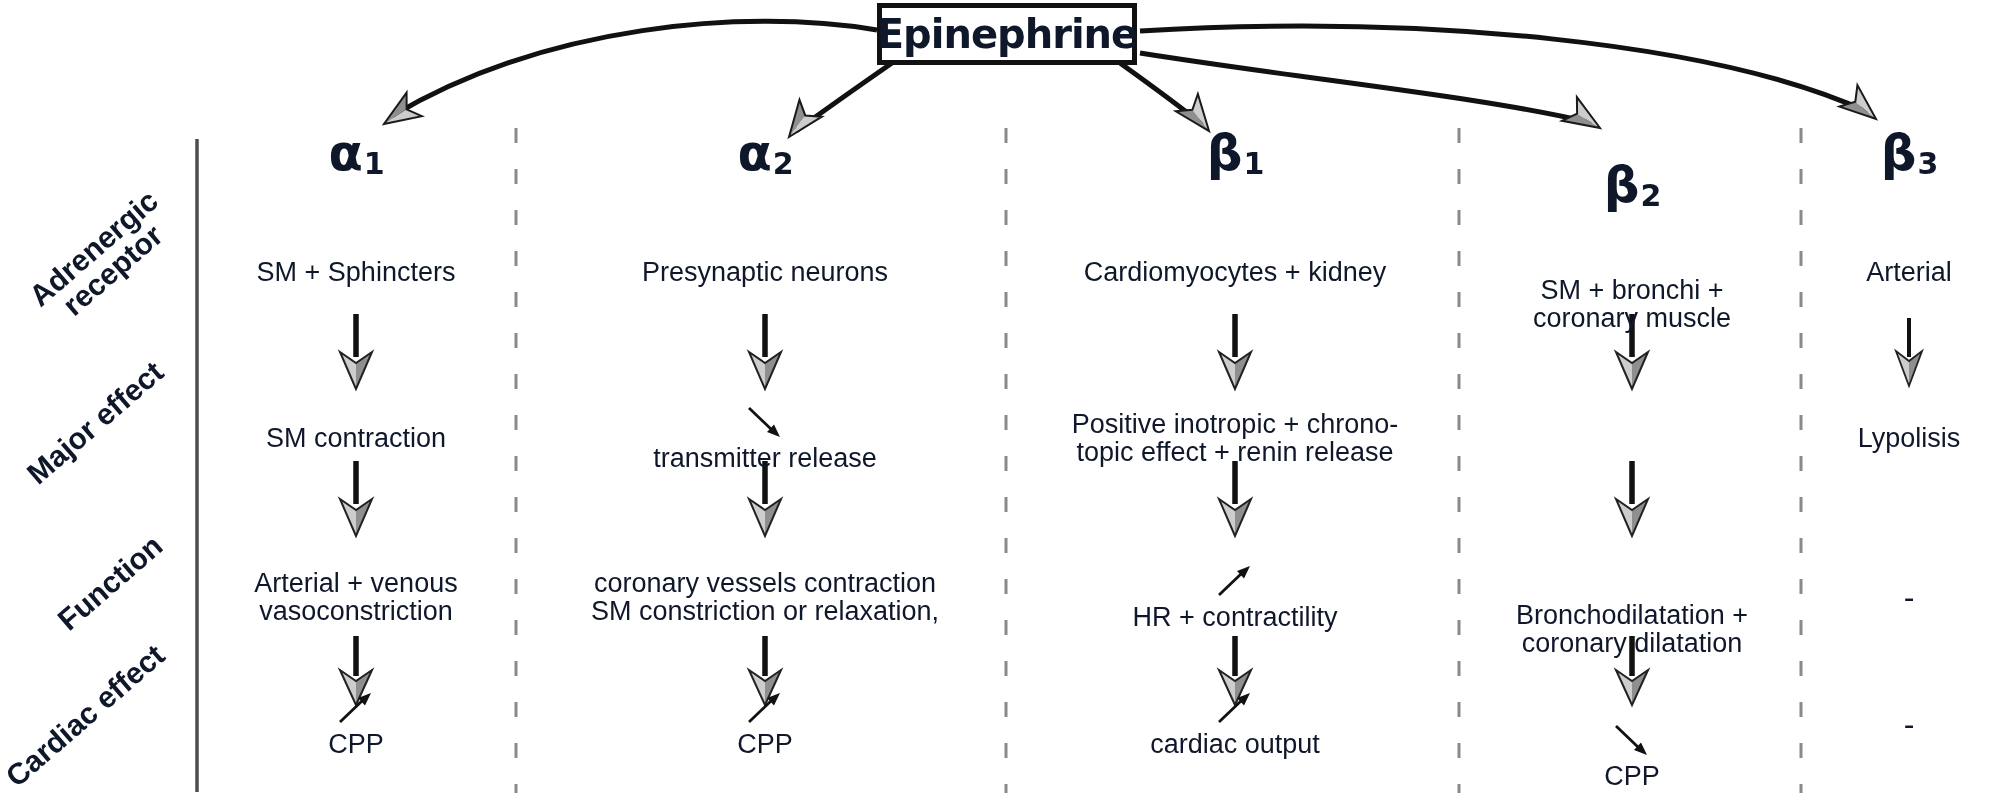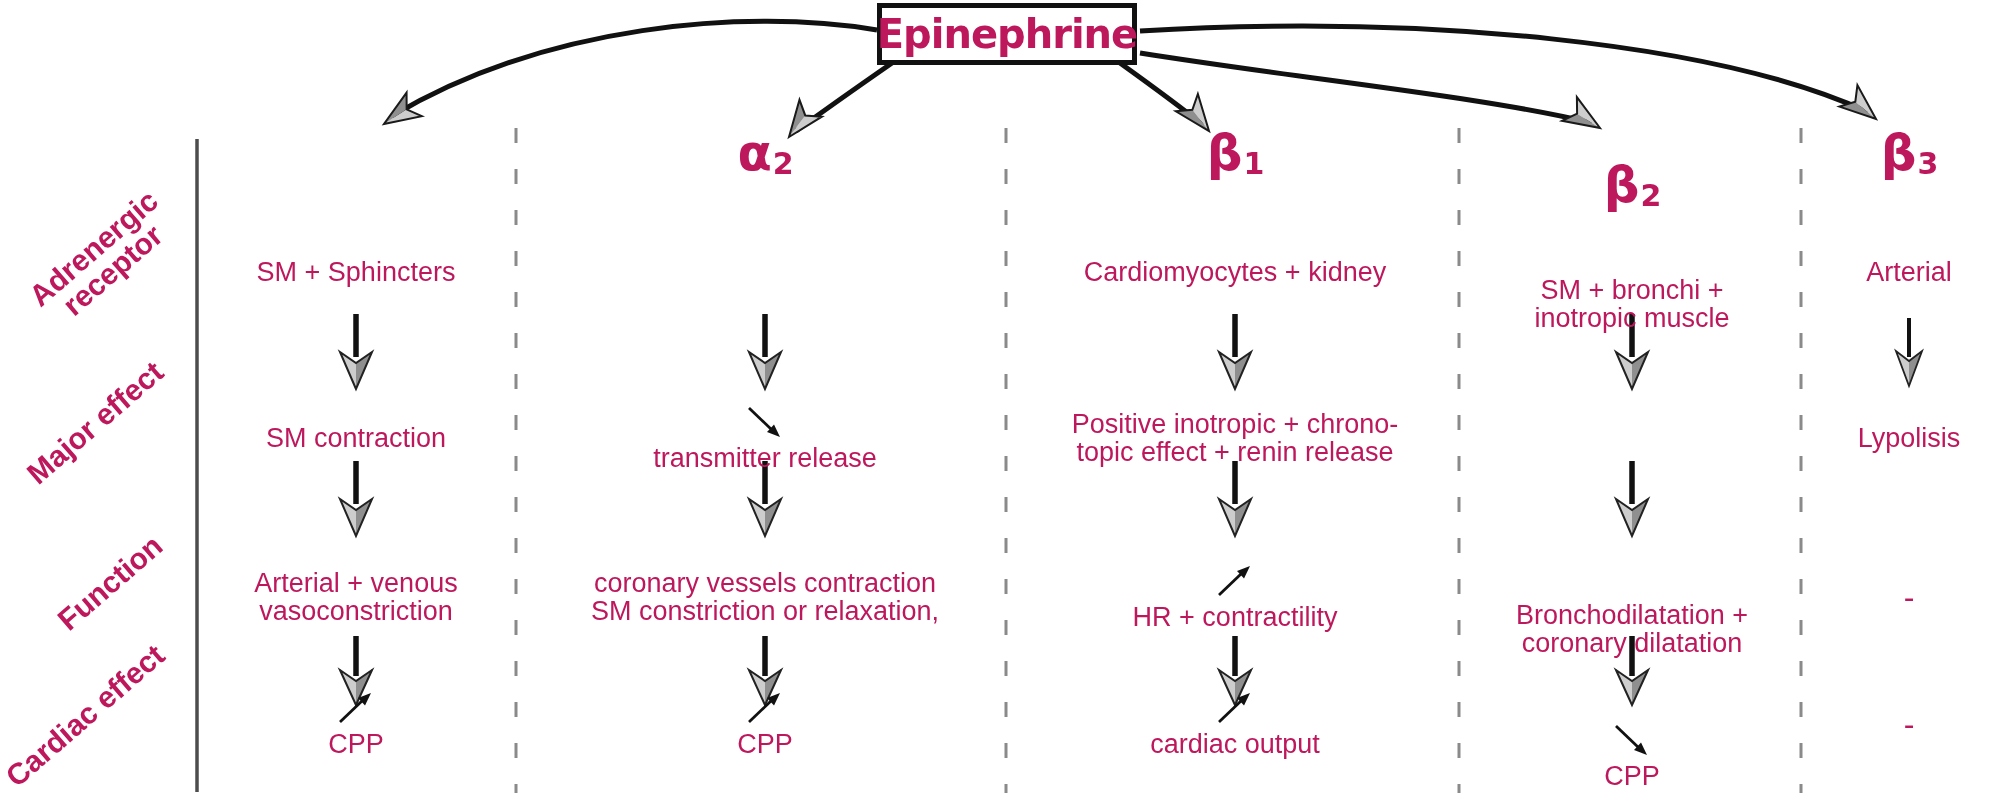--- a/index.html
+++ b/index.html
@@ -3,21 +3,21 @@
 <meta charset="utf-8">
 <style>
   html, body { margin: 0; padding: 0; background: #ffffff; }
   .stage {
     position: relative;
     width: 1995px;
     height: 809px;
     background: #ffffff;
     overflow: hidden;
     font-family: "Liberation Sans", sans-serif;
-    color: #be185d;
+    color: #0f172a;
   }
   .overlay {
     position: absolute;
     left: 0; top: 0;
     width: 1995px; height: 809px;
     pointer-events: none;
   }
   
   .epi-box {
     position: absolute;
@@ -230,20 +230,23 @@
 
   <div class="rlabel rl-adrenergic">
     <span>Adrenergic</span><br>
     <span>receptor</span>
   </div>
   <div class="rlabel rl-major">Major effect</div>
   <div class="rlabel rl-function">Function</div>
   <div class="rlabel rl-cardiac">Cardiac effect</div>
 
   <div class="col c0">
+    <div class="cell r-header">
+      <span class="greek"><span>α</span><sub>1</sub></span>
+    </div>
     <div class="cell r-target">
       <span>SM + Sphincters</span>
     </div>
     <div class="cell r-effect">
       <span>SM contraction</span>
     </div>
     <div class="cell r-function">
       <span>Arterial + venous</span>
       <span>vasoconstriction</span>
     </div>
@@ -253,20 +256,23 @@
           <polygon points="34,3 28,15.5 21,8" fill="#111"></polygon>
         </svg>
       <span>CPP</span>
     </div>
   </div>
 
   <div class="col c1">
     <div class="cell r-header">
       <span class="greek"><span>α</span><sub>2</sub></span>
     </div>
+    <div class="cell r-target">
+      <span>Presynaptic neurons</span>
+    </div>
     <div class="cell r-effect trend">
       <svg class="mini" width="38" height="36" viewBox="0 0 38 36">
           <line x1="3" y1="4" x2="26" y2="26" stroke="#111" stroke-width="2.8"></line>
           <polygon points="34,33 28,20.5 21,28" fill="#111"></polygon>
         </svg>
       <span>transmitter release</span>
     </div>
     <div class="cell r-function">
       <span>coronary vessels contraction</span>
       <span>SM constriction or relaxation,</span>
@@ -306,21 +312,21 @@
       <span>cardiac output</span>
     </div>
   </div>
 
   <div class="col c3">
     <div class="cell r-header">
       <span class="greek"><span>β</span><sub>2</sub></span>
     </div>
     <div class="cell r-target">
       <span>SM + bronchi +</span>
-      <span>inotropic muscle</span>
+      <span>coronary muscle</span>
     </div>
     <div class="cell r-function">
       <span>Bronchodilatation +</span>
       <span>coronary dilatation</span>
     </div>
     <div class="cell r-cardiac trend">
       <svg class="mini" width="38" height="36" viewBox="0 0 38 36">
           <line x1="3" y1="4" x2="26" y2="26" stroke="#111" stroke-width="2.8"></line>
           <polygon points="34,33 28,20.5 21,28" fill="#111"></polygon>
         </svg>

